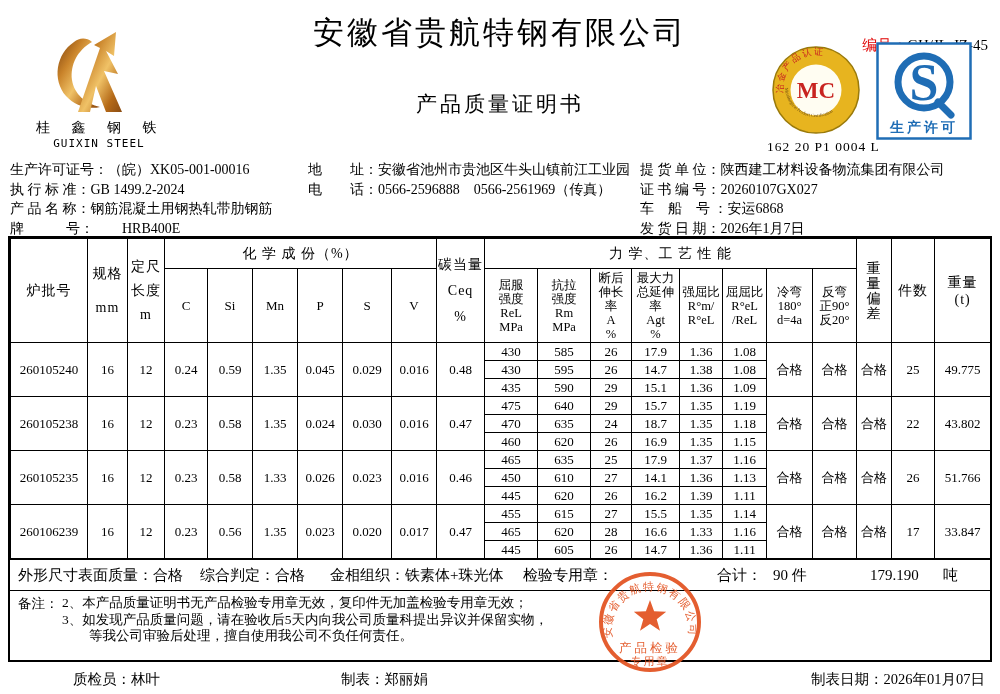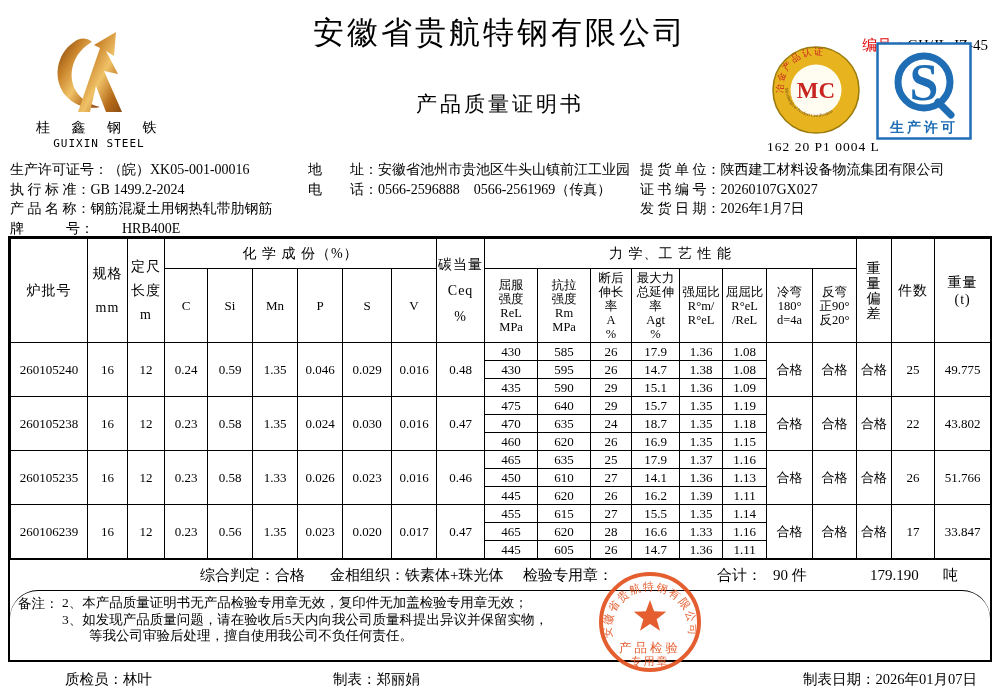--- a/index.html
+++ b/index.html
@@ -41,25 +41,25 @@
   .h-ceq  { white-space:pre-line; line-height:26px; }
   .h-wdev { white-space:pre-line; line-height:15px; }
   .h-wt   { white-space:pre-line; line-height:17px; }
   tbody tr { height:18px; }
 
   .summary { position:relative; height:31px; border-top:1px solid #000; font-size:15px; }
   .summary > span { position:absolute; top:0; line-height:30px; white-space:nowrap; }
   .s1{left:8px;} .s2{left:190px;} .s3{left:320px;} .s4{left:513px;}
   .s5{left:707px;} .s6{left:763px;} .s7{left:860px;} .s8{left:933px;}
 
-  .notes { position:relative; height:70px; border-top:1px solid #000; font-size:13.5px;border-radius:28px; }
+  .notes { position:relative; height:70px; border-top:1px solid #000; font-size:13.5px; }
   .notes .nlabel { position:absolute; left:8px; top:4px; }
   .notes .nlines { position:absolute; left:52px; top:4px; line-height:16.5px; white-space:nowrap; }
 
-  .footer { position:absolute; left:8px; top:670px; width:820px; height:24px; font-size:14.5px; }
+  .footer { position:absolute; left:16px; top:670px; width:820px; height:24px; font-size:14.5px; }
   .footer > span { position:absolute; white-space:nowrap; }
   .f1{left:57px;} .f2{left:325px;} .f3{left:795px;}
 
   .stamp { position:absolute; left:591px; top:570px; z-index:5; opacity:.92; }
 </style>
 </head>
 <body>
 
 <div class="logo-block">
   <svg width="110" height="88" viewBox="0 0 110 88">
@@ -119,20 +119,21 @@
   <div><span>产 品 名 称：</span><span>钢筋混凝土用钢热轧带肋钢筋</span></div>
   <div><span>牌　　　号：</span><span>　　HRB400E</span></div>
 </div>
 <div class="info" id="info2">
   <div><span>地　　址：</span><span>安徽省池州市贵池区牛头山镇前江工业园</span></div>
   <div><span>电　　话：</span><span>0566-2596888　0566-2561969（传真）</span></div>
 </div>
 <div class="info" id="info3">
   <div><span>提 货 单 位：</span><span>陕西建工材料设备物流集团有限公司</span></div>
   <div><span>证 书 编 号：</span><span>20260107GX027</span></div>
+  <div><span>车　船　号 ：</span><span>安运6868</span></div>
   <div><span>发 货 日 期：</span><span>2026年1月7日</span></div>
 </div>
 
 <div class="doc-body">
   <table>
     <colgroup>
       <col style="width:77px">
         <col style="width:40px">
         <col style="width:37px">
       <col style="width:43px">
@@ -216,21 +217,21 @@
     </thead>
     <tbody>
 
       <tr>
         <td rowspan="3">260105240</td>
         <td rowspan="3">16</td>
         <td rowspan="3">12</td>
         <td rowspan="3">0.24</td>
         <td rowspan="3">0.59</td>
         <td rowspan="3">1.35</td>
-        <td rowspan="3">0.046</td>
+        <td rowspan="3">0.045</td>
         <td rowspan="3">0.029</td>
         <td rowspan="3">0.016</td>
         <td rowspan="3">0.48</td>
         <td>430</td>
         <td>585</td>
         <td>26</td>
         <td>17.9</td>
         <td>1.36</td>
         <td>1.08</td>
         <td rowspan="3">合格</td>
@@ -372,20 +373,21 @@
         <td>605</td>
         <td>26</td>
         <td>14.7</td>
         <td>1.36</td>
         <td>1.11</td>
       </tr>
     </tbody>
   </table>
 
   <div class="summary">
+    <span class="s1"><span>外形尺寸表面质量：</span><span>合格</span></span>
     <span class="s2"><span>综合判定：</span><span>合格</span></span>
     <span class="s3"><span>金相组织：</span><span>铁素体+珠光体</span></span>
     <span class="s4">检验专用章：</span>
     <span class="s5">合计：</span>
     <span class="s6">90 件</span>
     <span class="s7">179.190</span>
     <span class="s8">吨</span>
   </div>
 
   <div class="notes">

